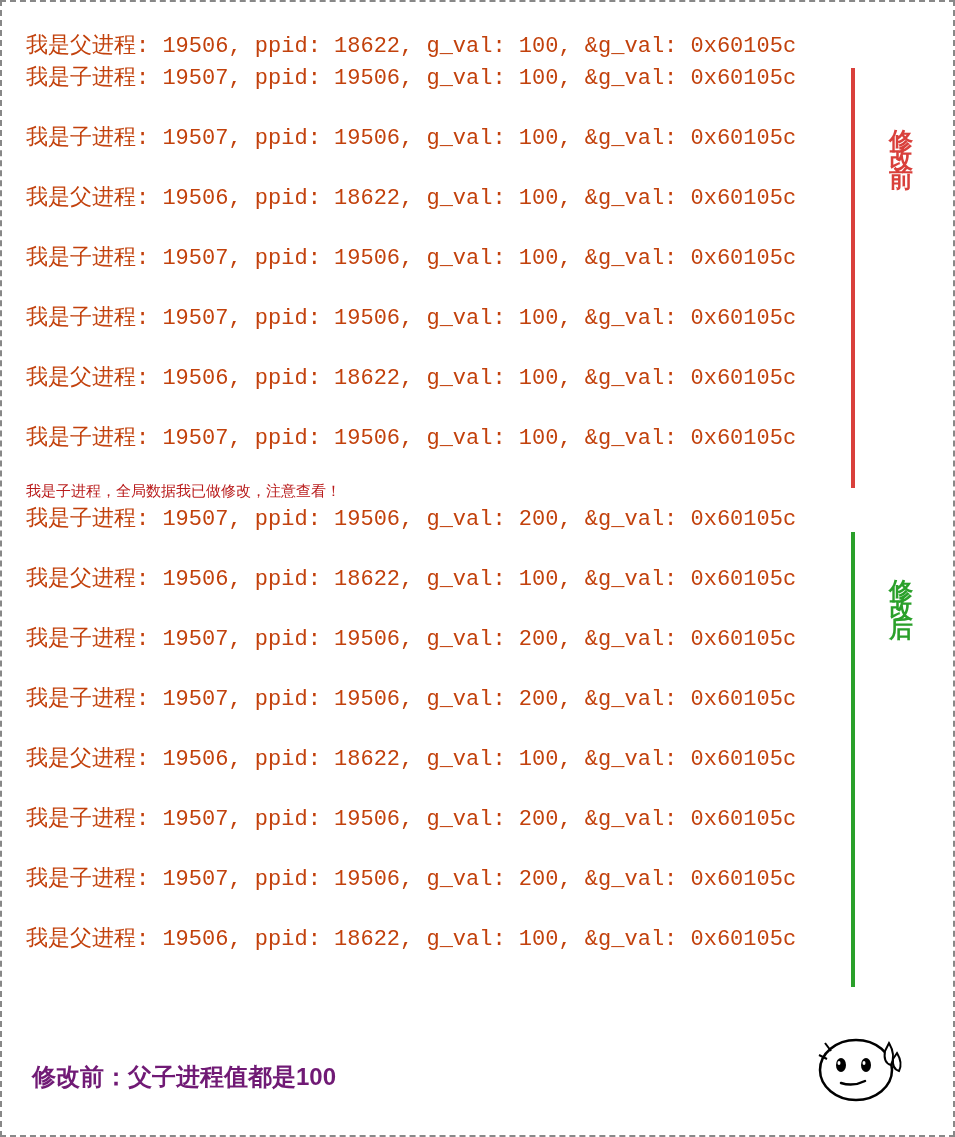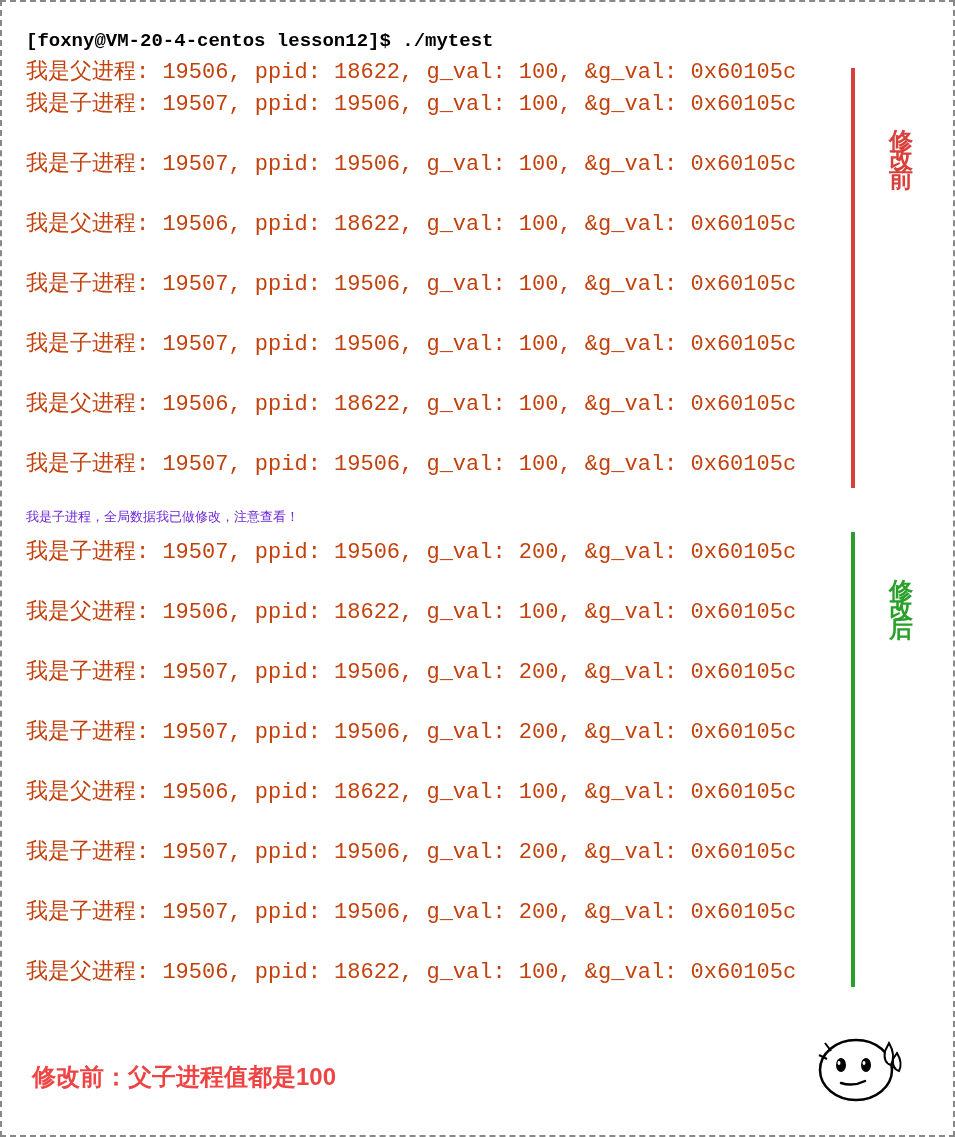--- a/index.html
+++ b/index.html
@@ -23,24 +23,24 @@
       white-space: pre;
     }
     .output-line {
       font-size: 22px;
       color: #c2410c;
       margin-bottom: 30px;
       white-space: pre;
     }
     .output-line.tight { margin-bottom: 2px; }
     .notice-line {
-      font-size: 13px;
-      color: #6d28d9;
+      font-size: 15px;
+      color: #b91c1c;
       margin-top: 10px;
-      margin-bottom: 10px;
+      margin-bottom: 2px;
       white-space: pre;
     }
     .section-bar {
       position: absolute;
       width: 4px;
     }
     .bar-red {
       background: #d9403b;
       right: 98px;
       top: 66px;
@@ -72,36 +72,35 @@
     }
     .summary {
       position: absolute;
       left: 30px;
       bottom: 30px;
       font-family: "Microsoft YaHei", sans-serif;
     }
     .summary-line {
       font-size: 24px;
       font-weight: bold;
-      color: #ef4444;
+      color: #701a75;
       margin-bottom: 12px;
     }
     .emoji-face {
       position: absolute;
       right: 42px;
       bottom: 30px;
       width: 100px;
       height: 80px;
     }
   </style>
 </head>
 <body>
 
 <div class="terminal-area">
-  <div class="cmd-line">[foxny@VM-20-4-centos lesson12]$ ./mytest</div>
 
   <div class="output-line tight">我是父进程: 19506, ppid: 18622, g_val: 100, &amp;g_val: 0x60105c</div>
   <div class="output-line">我是子进程: 19507, ppid: 19506, g_val: 100, &amp;g_val: 0x60105c</div>
   <div class="output-line">我是子进程: 19507, ppid: 19506, g_val: 100, &amp;g_val: 0x60105c</div>
   <div class="output-line">我是父进程: 19506, ppid: 18622, g_val: 100, &amp;g_val: 0x60105c</div>
   <div class="output-line">我是子进程: 19507, ppid: 19506, g_val: 100, &amp;g_val: 0x60105c</div>
   <div class="output-line">我是子进程: 19507, ppid: 19506, g_val: 100, &amp;g_val: 0x60105c</div>
   <div class="output-line">我是父进程: 19506, ppid: 18622, g_val: 100, &amp;g_val: 0x60105c</div>
   <div class="output-line">我是子进程: 19507, ppid: 19506, g_val: 100, &amp;g_val: 0x60105c</div>
 

